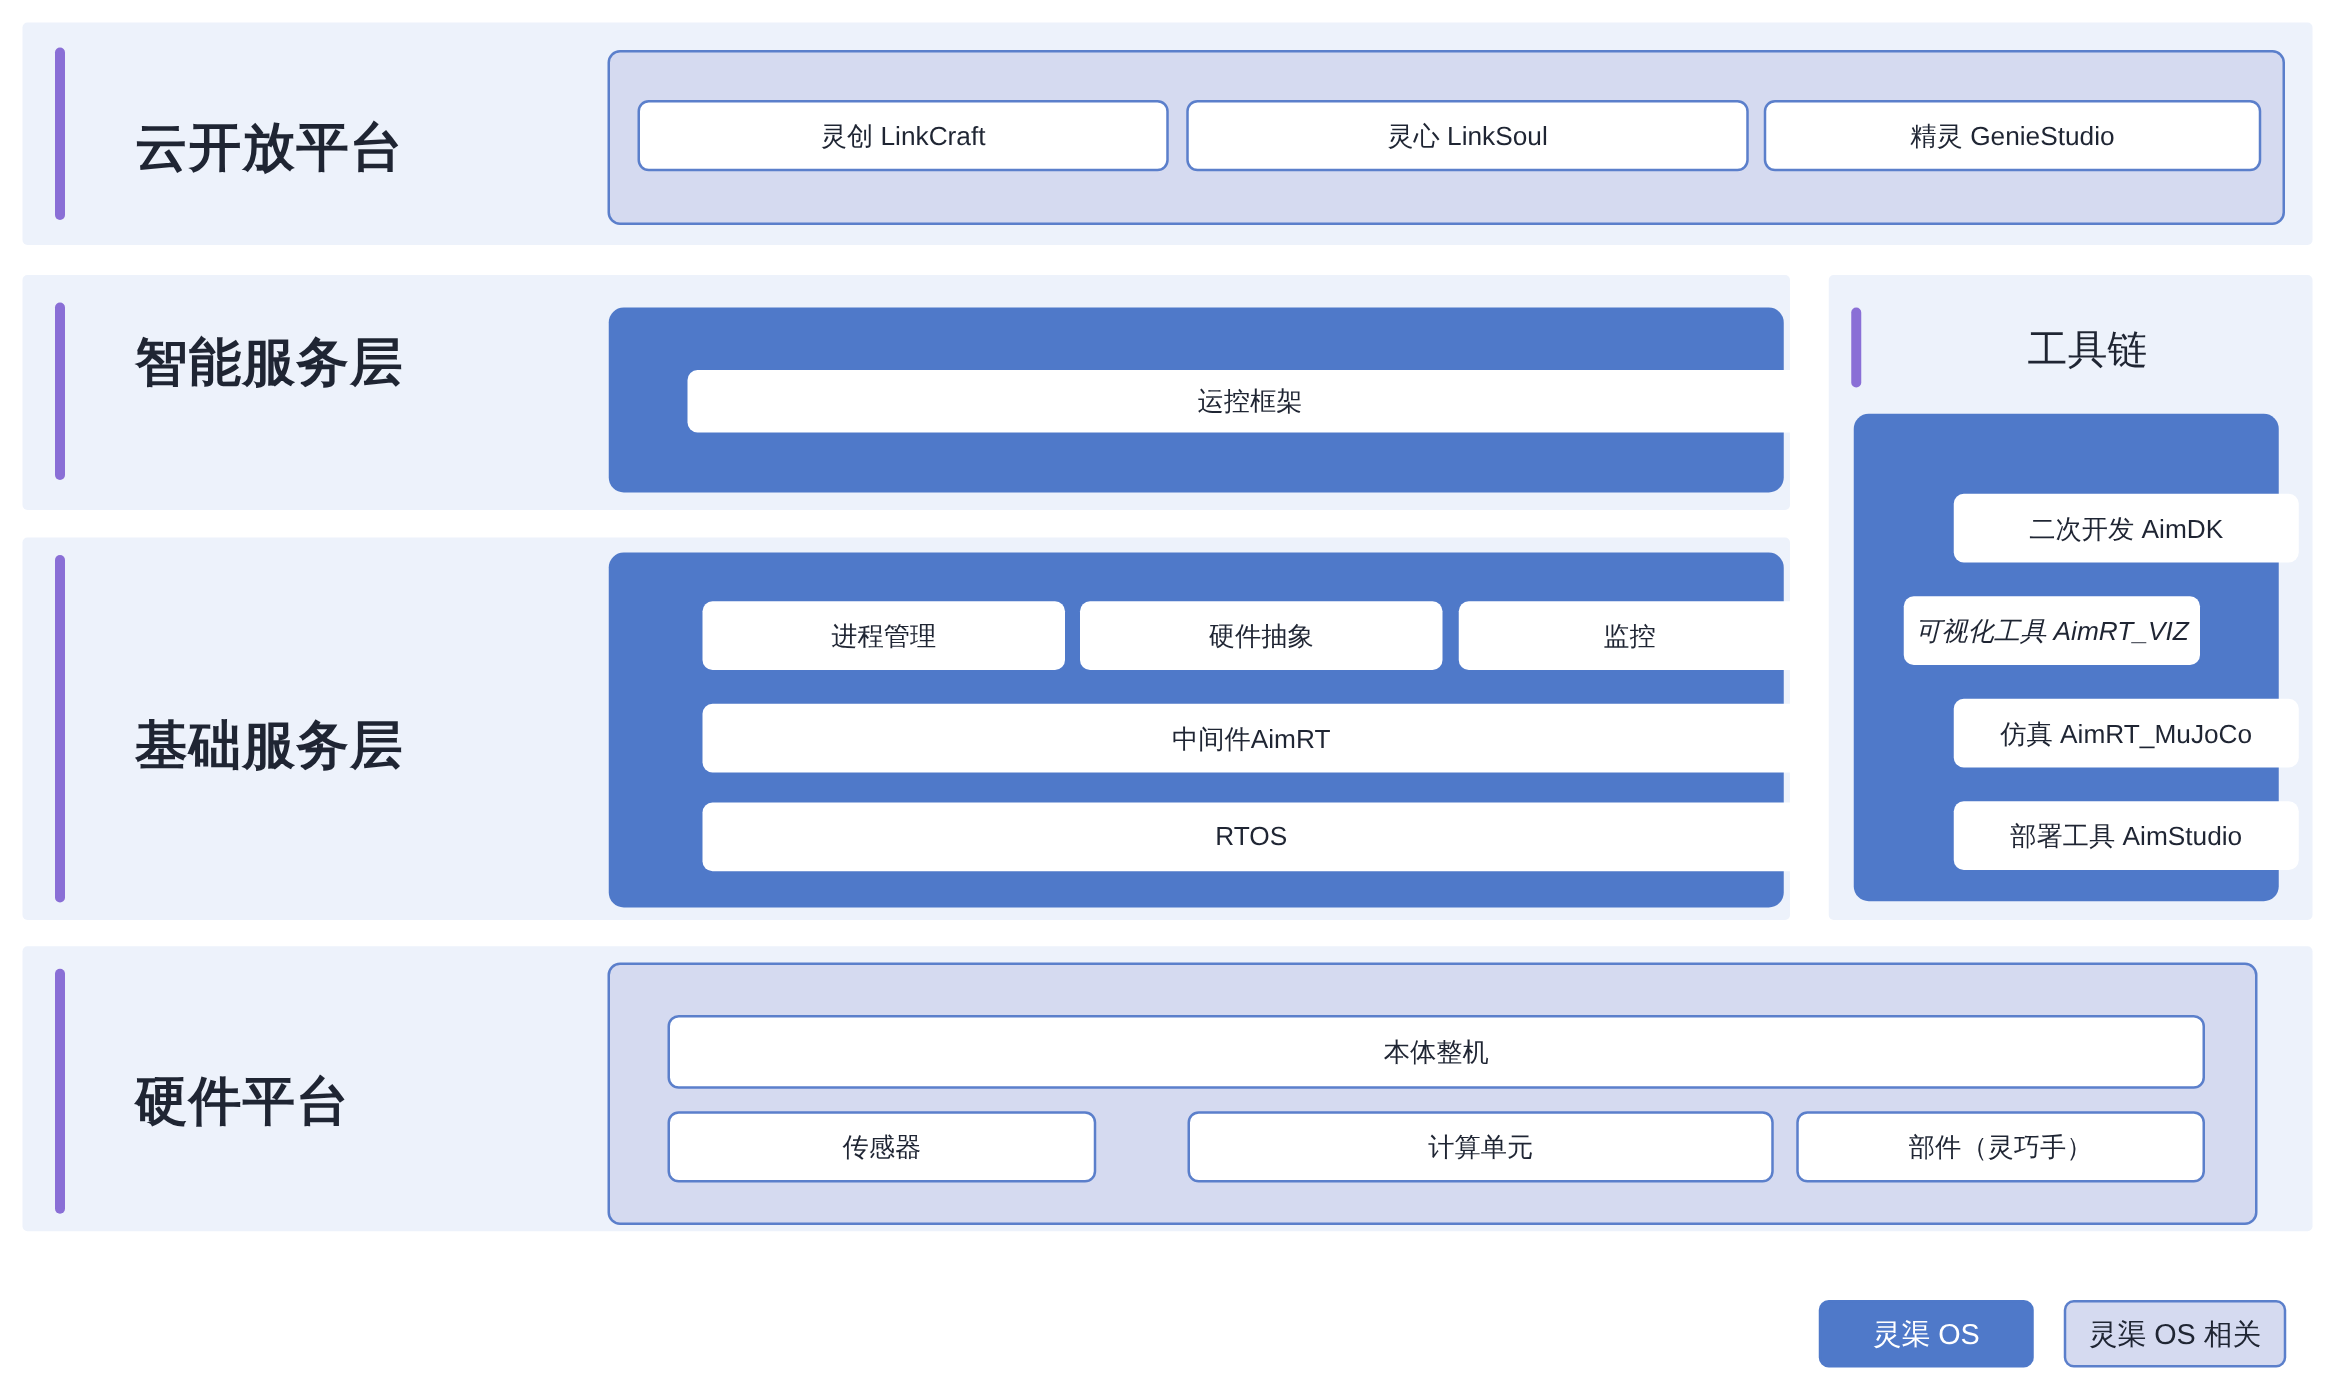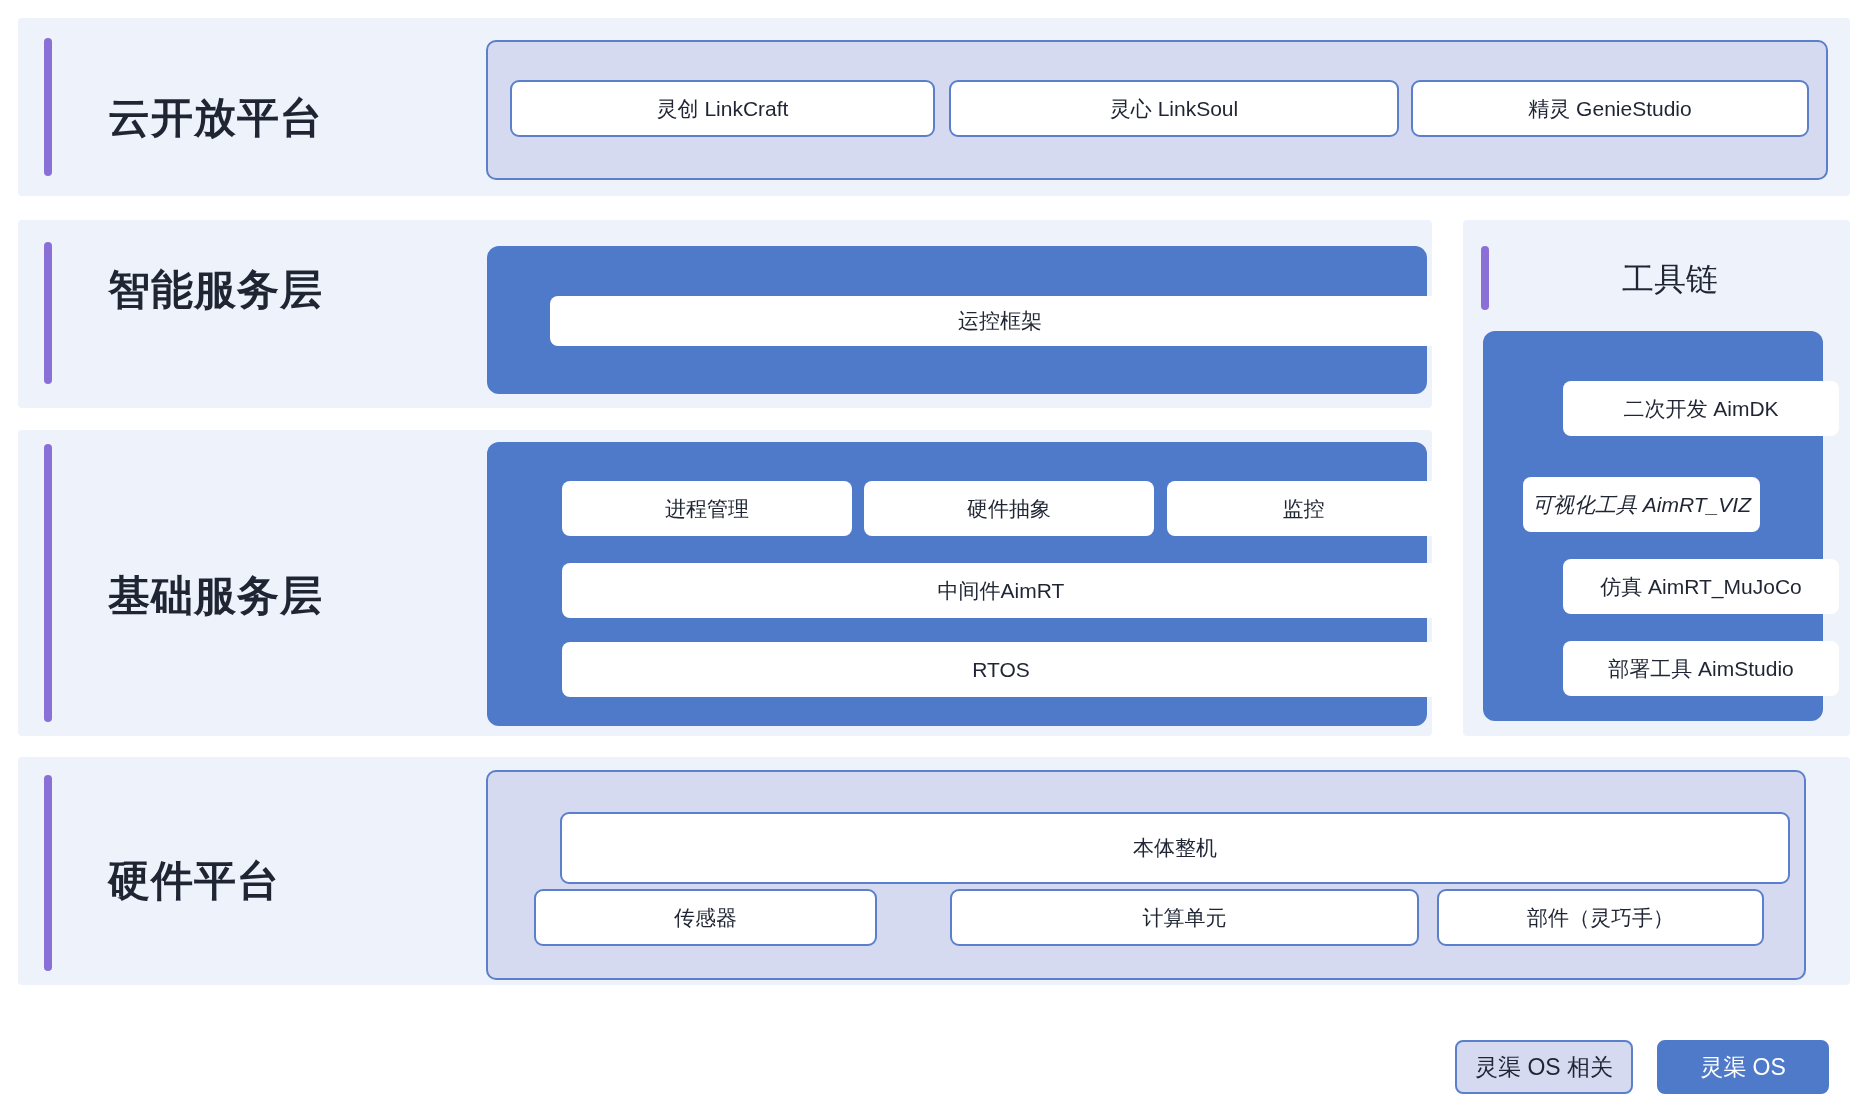--- a/index.html
+++ b/index.html
@@ -151,31 +151,31 @@
 
 <div class="box-plain" style="left:519px; top:563px; width:878px; height:55px;">中间件AimRT</div>
 
 <div class="box-plain" style="left:519px; top:642px; width:878px; height:55px;">RTOS</div>
 
 <div class="row" style="left:1463px; top:220px; width:387px; height:516px;"></div>
 <div class="accent-bar" style="left:1481px; top:246px; height:64px;"></div>
 <div class="tool-title" style="left:1622px; top:258px;">工具链</div>
 
 <div class="panel-blue" style="left:1483px; top:331px; width:340px; height:390px;"></div>
-<div class="box-plain" style="left:1520px; top:381px; width:276px; height:55px;">二次开发 AimDK</div>
+<div class="box-plain" style="left:1520px; top:395px; width:276px; height:55px;">二次开发 AimDK</div>
 <div class="box-plain" style="left:1480px; top:477px; width:237px; height:55px;font-style:italic;">可视化工具 AimRT_VIZ</div>
 <div class="box-plain" style="left:1520px; top:559px; width:276px; height:55px;">仿真 AimRT_MuJoCo</div>
 <div class="box-plain" style="left:1520px; top:641px; width:276px; height:55px;">部署工具 AimStudio</div>
 
 <div class="row" style="left:18px; top:757px; width:1832px; height:228px;"></div>
 <div class="accent-bar" style="left:44px; top:775px; height:196px;"></div>
 <div class="layer-label" style="left:108px; top:853px;">硬件平台</div>
 
 <div class="panel-light" style="left:486px; top:770px; width:1320px; height:210px;"></div>
-<div class="box-outline" style="left:534px; top:812px; width:1230px; height:72px;margin-left:26px;">本体整机</div>
+<div class="box-outline" style="left:534px; top:812px; width:1230px; height:59px;">本体整机</div>
 <div class="box-outline" style="left:534px; top:889px; width:343px; height:57px;">传感器</div>
 <div class="box-outline" style="left:950px; top:889px; width:469px; height:57px;">计算单元</div>
 <div class="box-outline" style="left:1437px; top:889px; width:327px; height:57px;">部件（灵巧手）</div>
 
 <div class="legend">
+  <div class="legend-item legend-filled">灵渠 OS</div>
   <div class="legend-item legend-outline">灵渠 OS 相关</div>
-  <div class="legend-item legend-filled">灵渠 OS</div>
 </div>
 
 </body></html>

